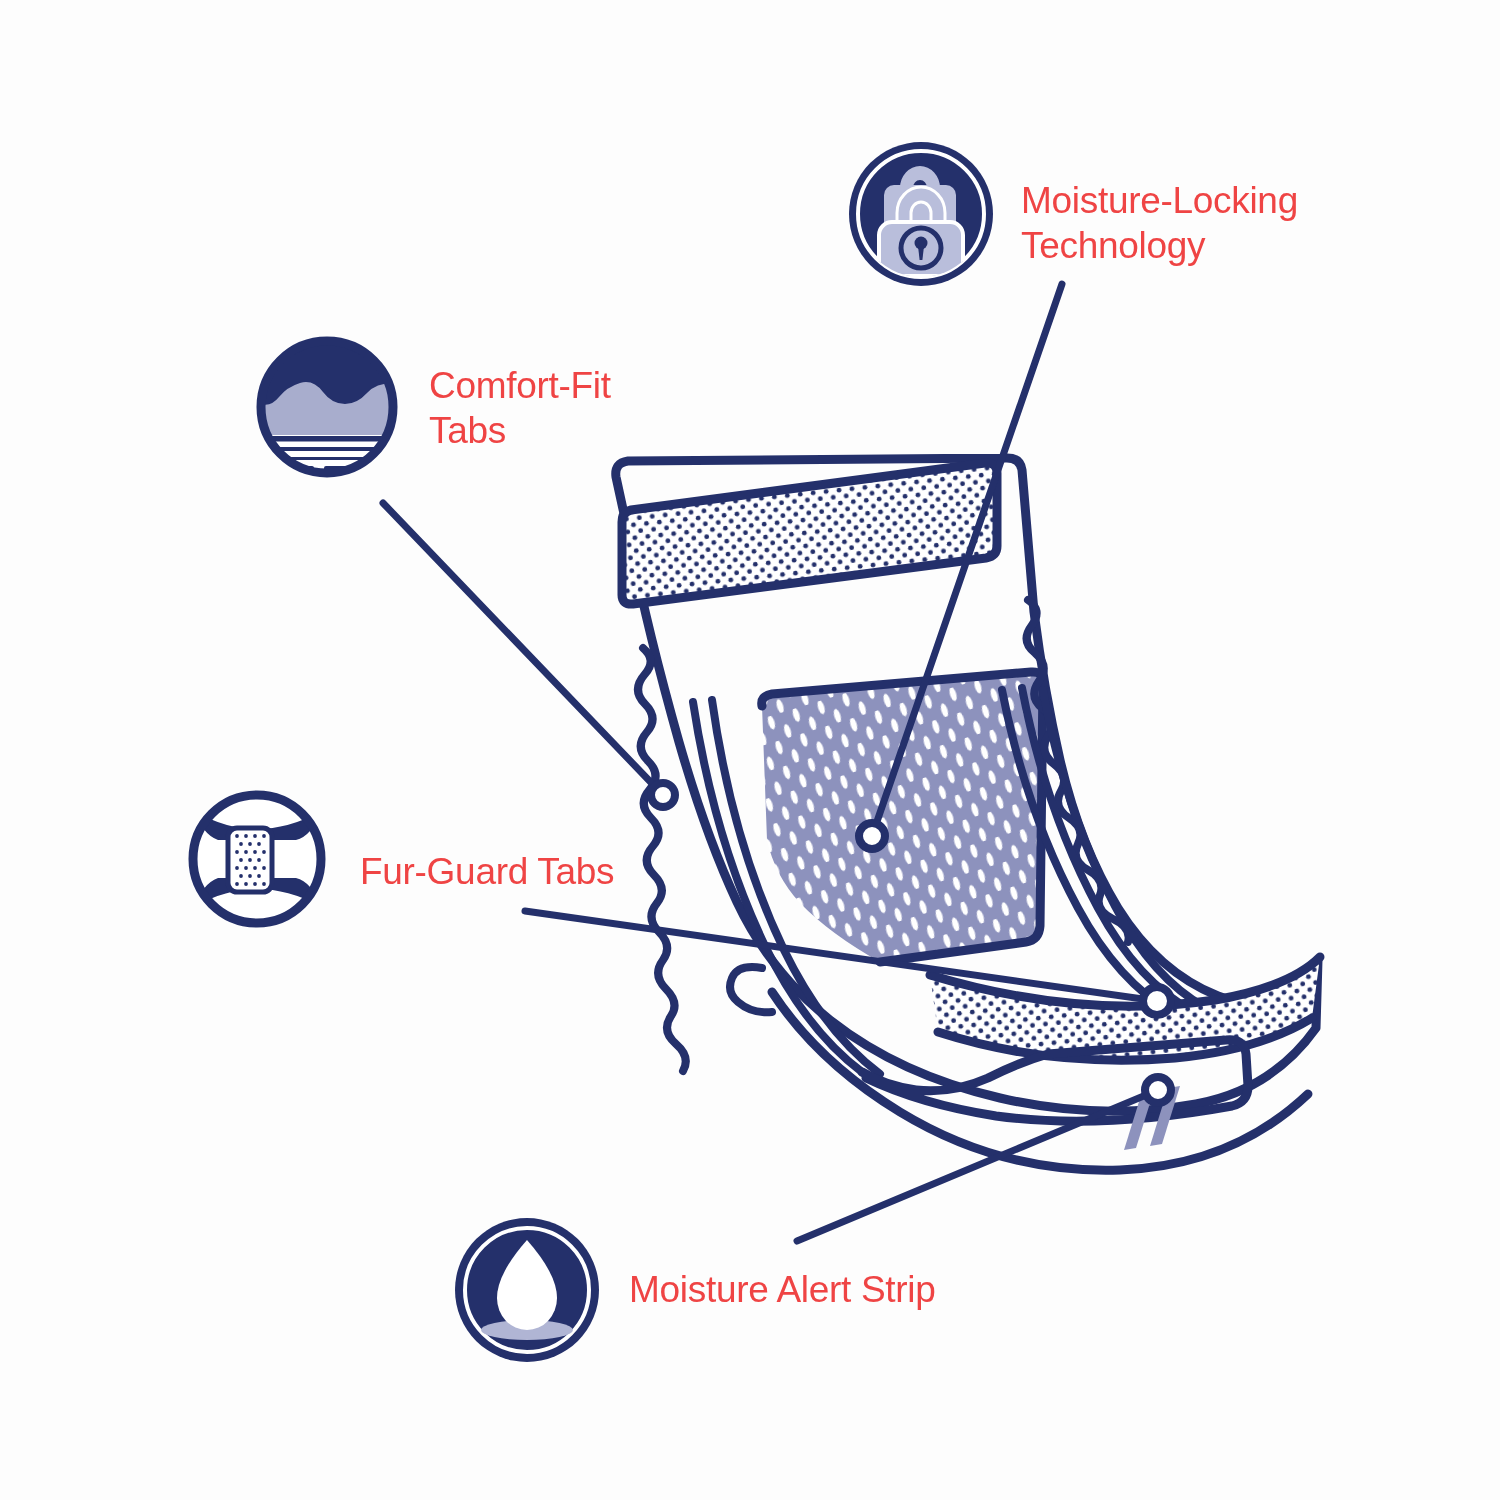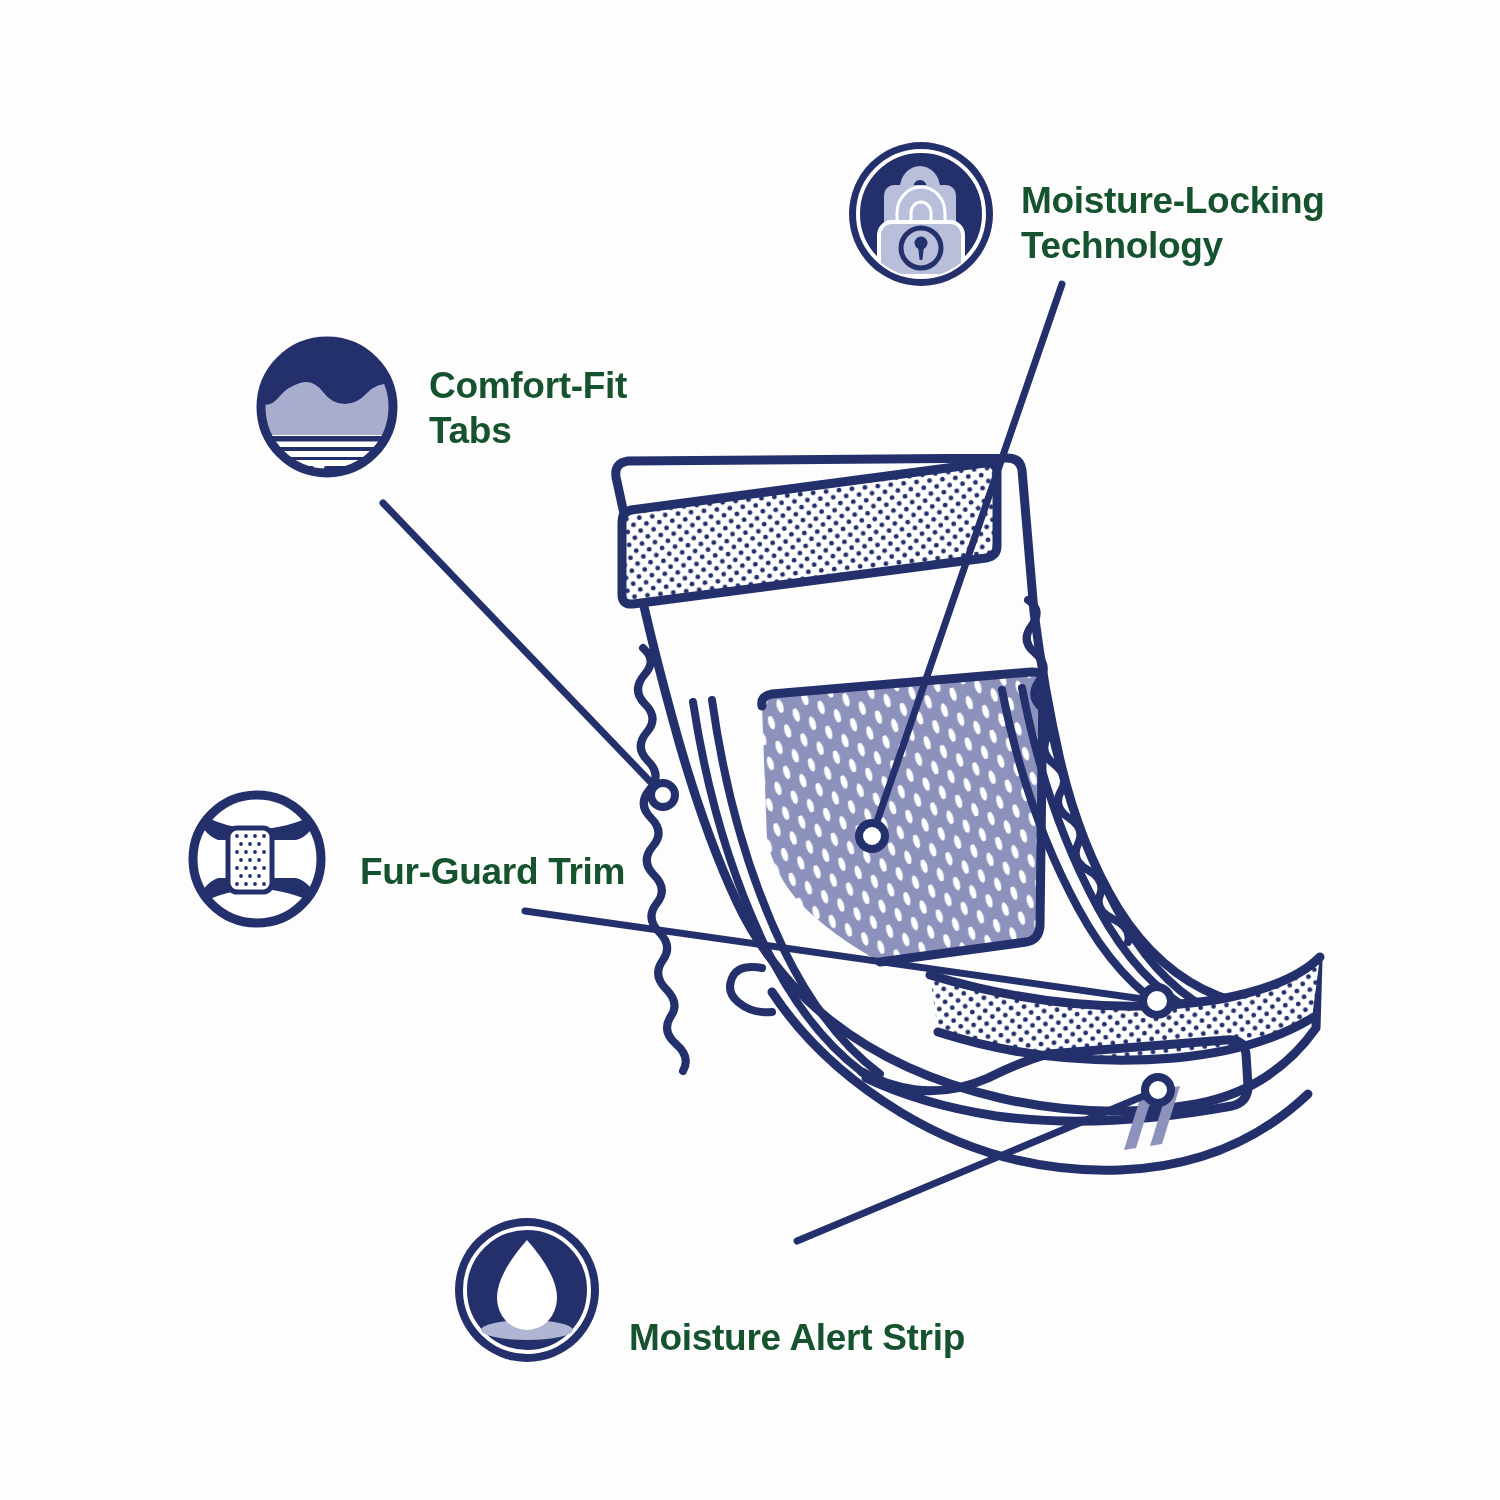--- a/index.html
+++ b/index.html
@@ -22,32 +22,32 @@
   }
   #art {
     position: absolute;
     top: 0;
     left: 0;
     width: 1500px;
     height: 1500px;
   }
   .callout-label {
     position: absolute;
-    color: #14532d;
-    font-weight: 700;
+    color: #ef4444;
+    font-weight: 400;
     font-size: 37px;
     line-height: 1.22;
     letter-spacing: -0.3px;
     white-space: pre-line;
     font-family: "Liberation Sans", sans-serif;
   }
   #label-moisture-locking { left: 1021px; top: 178px; }
   #label-comfort-fit      { left: 429px;  top: 363px; }
   #label-fur-guard        { left: 360px;  top: 849px; }
-  #label-moisture-alert   { left: 629px;  top: 1315px; }
+  #label-moisture-alert   { left: 629px;  top: 1267px; }
 </style>
 </head>
 <body>
 
 <div id="stage">
 
   <svg id="art" viewBox="0 0 1500 1500" xmlns="http://www.w3.org/2000/svg">
     <defs>
 
       <pattern id="dotsPat" width="13" height="13" patternUnits="userSpaceOnUse" patternTransform="rotate(-6)">
@@ -261,17 +261,17 @@
       </g>
     </g>
   </svg>
 
   <div class="callout-label" id="label-moisture-locking">Moisture-Locking
 Technology</div>
 
   <div class="callout-label" id="label-comfort-fit">Comfort-Fit
 Tabs</div>
 
-  <div class="callout-label" id="label-fur-guard">Fur-Guard Trim</div>
+  <div class="callout-label" id="label-fur-guard">Fur-Guard Tabs</div>
 
   <div class="callout-label" id="label-moisture-alert">Moisture Alert Strip</div>
 
 </div>
 
 </body></html>

